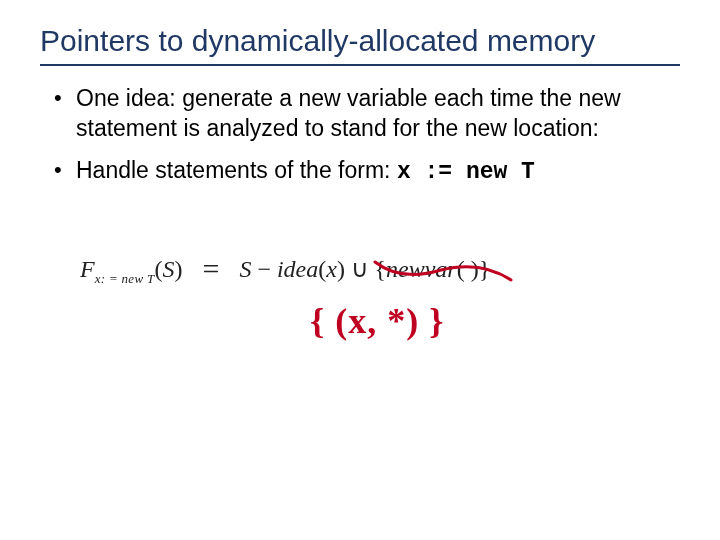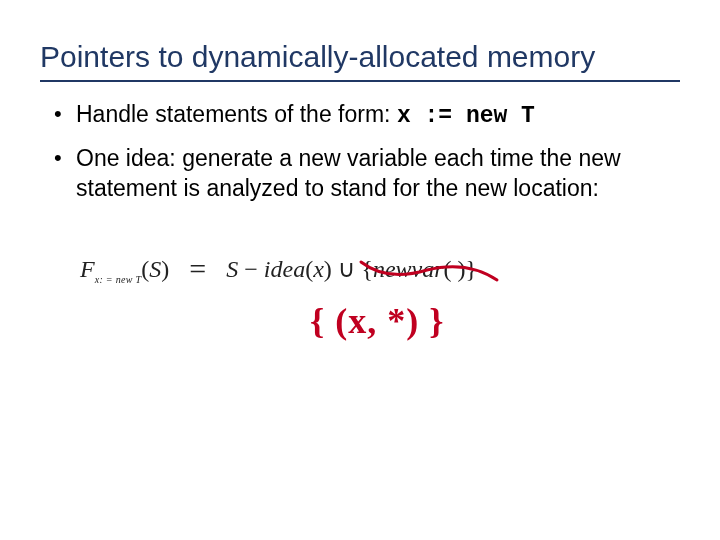--- a/index.html
+++ b/index.html
@@ -8,21 +8,21 @@
     width: 720px;
     height: 540px;
     background: #ffffff;
     font-family: Arial, Helvetica, sans-serif;
     color: #000;
     overflow: hidden;
   }
   .slide {
     width: 720px;
     height: 388px;
-    padding: 40px 40px 0 40px;
+    padding: 24px 40px 0 40px;
     box-sizing: border-box;
     position: relative;
   }
   .title {
     font-size: 30px;
     color: #203864;
     margin: 0 0 6px 0;
     font-weight: normal;
   }
   .title-rule {
@@ -58,21 +58,21 @@
     position: absolute;
     left: 80px;
     top: 250px;
     width: 560px;
     font-family: "Times New Roman", Times, serif;
     font-size: 24px;
     font-style: italic;
     color: #222;
   }
   .formula-block .sub {
-    font-size: 10px;
+    font-size: 13px;
     vertical-align: sub;
     font-style: italic;
     letter-spacing: 0.3px;
   }
   .formula-block .big-eq {
     font-style: normal;
     font-size: 30px;
     padding: 0 14px;
     position: relative;
     top: 2px;
@@ -106,24 +106,24 @@
 </head>
 <body>
 
 <div class="slide">
 
   <h1 class="title">Pointers to dynamically-allocated memory</h1>
   <div class="title-rule"></div>
 
   <ul class="bullets">
     <li>
-      <span>Handle statements of the form: </span><span class="code">x := new T</span>
+      <span>One idea: generate a new variable each time the new statement is analyzed to stand for the new location:</span>
     </li>
     <li>
-      <span>One idea: generate a new variable each time the new statement is analyzed to stand for the new location:</span>
+      <span>Handle statements of the form: </span><span class="code">x := new T</span>
     </li>
   </ul>
 
   <div class="formula-block">
     <span>F</span><span class="sub">x: = new  T</span><span class="paren">(</span><span>S</span><span class="paren">)</span>
     <span class="big-eq">=</span>
     <span>S</span><span class="paren"> − </span><span>idea</span><span class="paren">(</span><span>x</span><span class="paren">)</span><span class="paren"> ∪ </span><span class="strike-wrap"><span class="paren">{</span><span>newvar</span><span class="paren">( )</span><span class="paren">}</span>
       <svg class="strike-svg" width="150" height="40">
         <path d="M4 10 Q 30 30 70 18 Q 110 8 140 28" stroke="#c00020" stroke-width="3" fill="none" stroke-linecap="round"></path>
       </svg>

